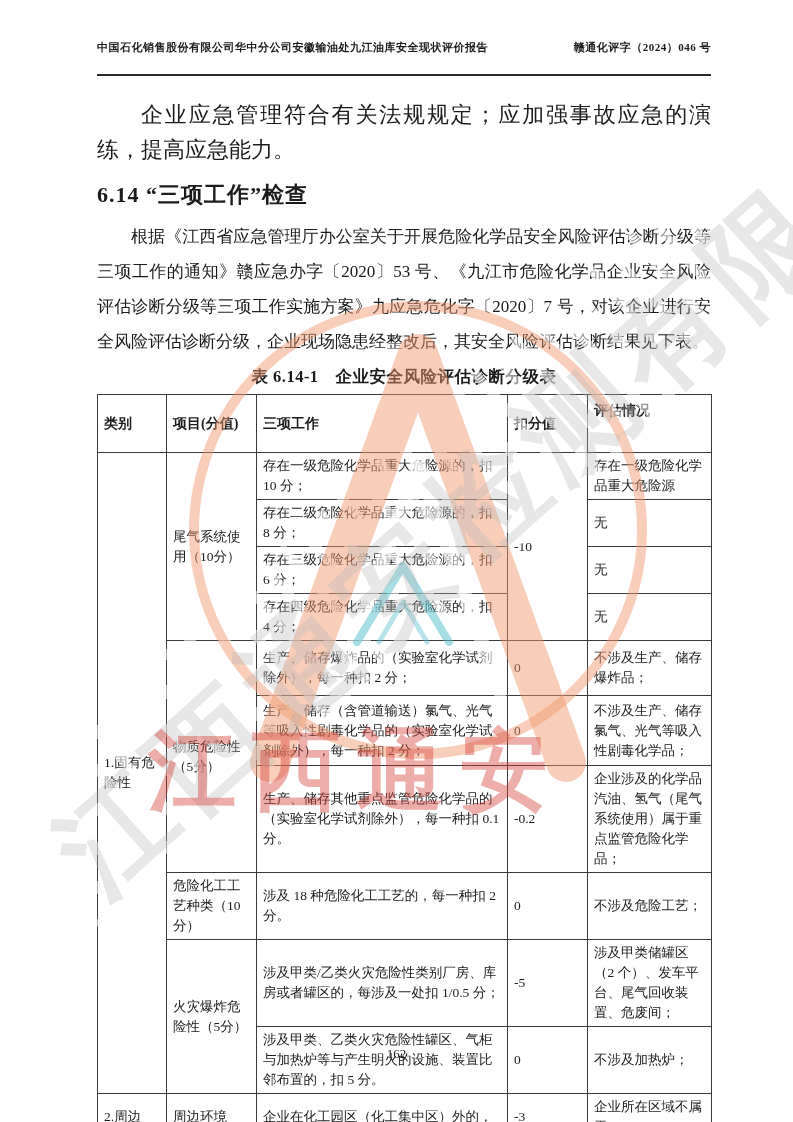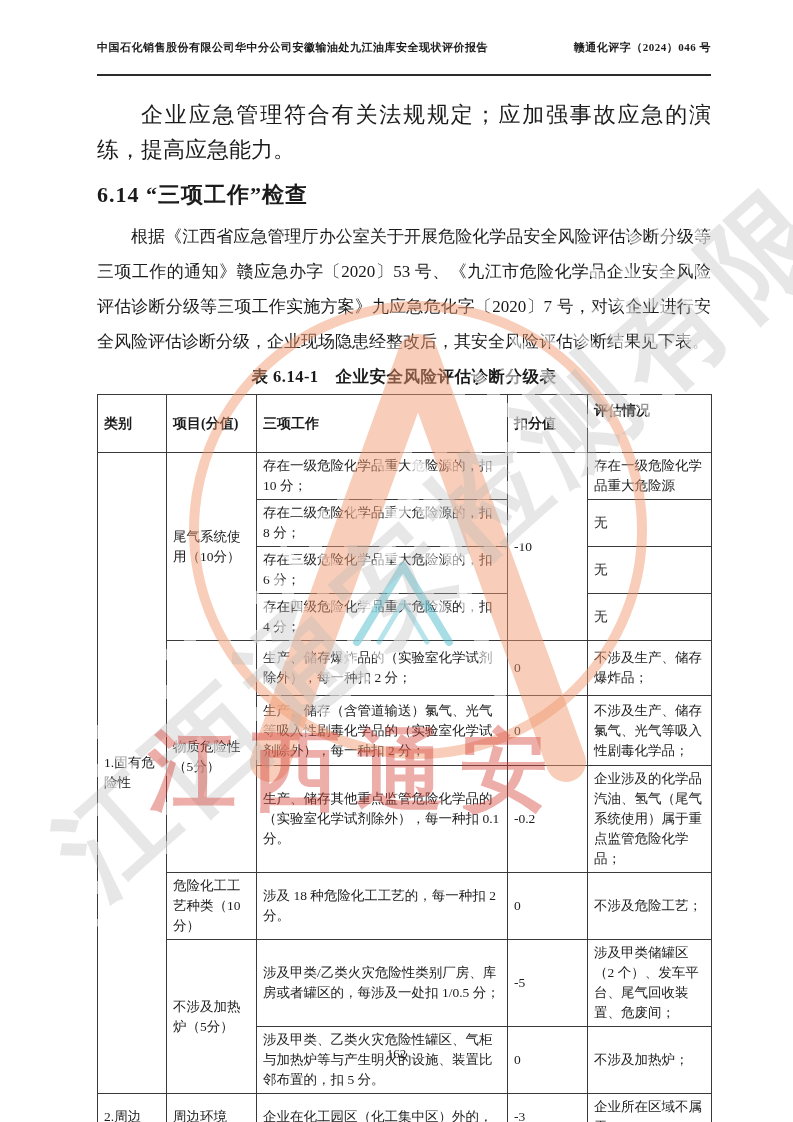--- a/index.html
+++ b/index.html
@@ -150,21 +150,21 @@
         <td>-0.2</td>
         <td class="eval">企业涉及的化学品汽油、氢气（尾气系统使用）属于重点监管危险化学品；</td>
       </tr>
       <tr class="r-xl">
         <td class="item">危险化工工艺种类（10分）</td>
         <td>涉及 18 种危险化工工艺的，每一种扣 2 分。</td>
         <td>0</td>
         <td class="eval">不涉及危险工艺；</td>
       </tr>
       <tr class="r-l">
-        <td class="item" rowspan="2">不涉及加热炉（5分）</td>
+        <td class="item" rowspan="2">火灾爆炸危险性（5分）</td>
         <td>涉及甲类/乙类火灾危险性类别厂房、库房或者罐区的，每涉及一处扣 1/0.5 分；</td>
         <td>-5</td>
         <td class="eval">涉及甲类储罐区（2 个）、发车平台、尾气回收装置、危废间；</td>
       </tr>
       <tr class="r-xl">
         <td>涉及甲类、乙类火灾危险性罐区、气柜与加热炉等与产生明火的设施、装置比邻布置的，扣 5 分。</td>
         <td>0</td>
         <td class="eval">不涉及加热炉；</td>
       </tr>
       <tr class="r-cut">

